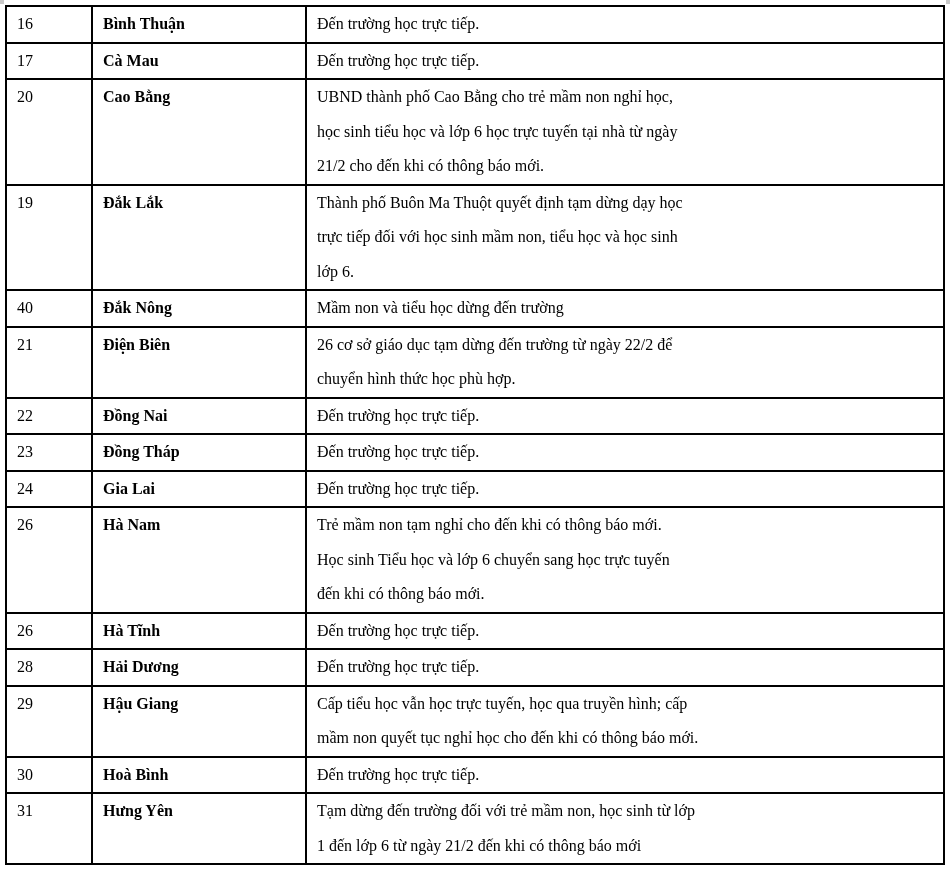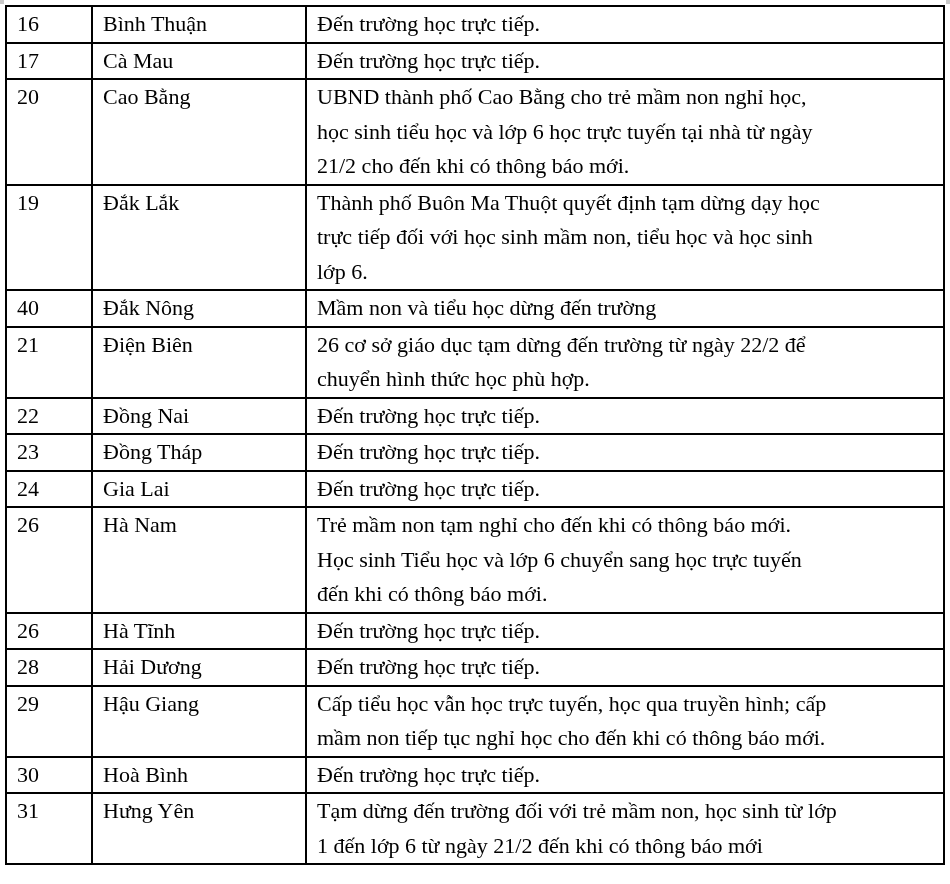--- a/index.html
+++ b/index.html
@@ -31,33 +31,33 @@
       position: absolute;
       top: 5px;
       left: 5px;
       width: 938px;
       border-collapse: collapse;
       table-layout: fixed;
     }
     table.provinces td {
       border: 2px solid #000;
       vertical-align: top;
-      font-size: 22px;
+      font-size: 16px;
       line-height: 34.5px;
       padding: 0 0 0 10px;
       white-space: normal;
     }
     col.c-num { width: 86px; }
     col.c-name { width: 214px; }
     col.c-desc { width: 638px; }
     td.num {
       padding-left: 12px;
     }
     td.name {
-      font-weight: normal;
+      font-weight: bold;
       padding-left: 12px;
     }
     td.desc {
       padding-left: 9px;
       font-family: Liberation Serif, serif;
     }
   </style>
 </head>
 <body>
 
@@ -144,21 +144,21 @@
     <tr>
       <td class="num">28</td>
       <td class="name">Hải Dương</td>
       <td class="desc">Đến trường học trực tiếp.</td>
     </tr>
     <tr>
       <td class="num">29</td>
       <td class="name">Hậu Giang</td>
       <td class="desc">
         <div>Cấp tiểu học vẫn học trực tuyến, học qua truyền hình; cấp</div>
-        <div>mầm non tiếp tục nghỉ học cho đến khi có thông báo mới.</div>
+        <div>mầm non quyết tục nghỉ học cho đến khi có thông báo mới.</div>
       </td>
     </tr>
     <tr>
       <td class="num">30</td>
       <td class="name">Hoà Bình</td>
       <td class="desc">Đến trường học trực tiếp.</td>
     </tr>
     <tr>
       <td class="num">31</td>
       <td class="name">Hưng Yên</td>

